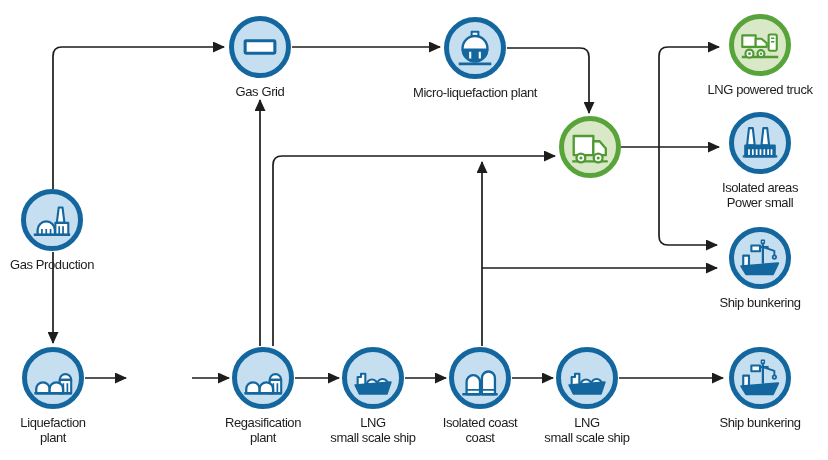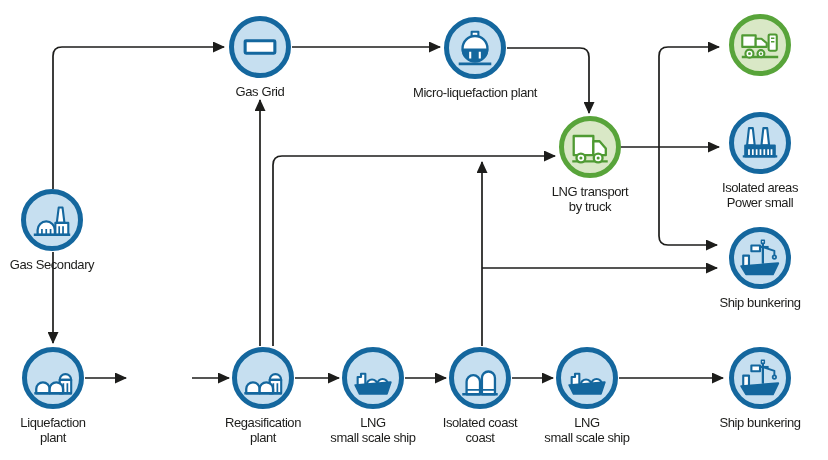--- a/index.html
+++ b/index.html
@@ -59,21 +59,21 @@
           <polygon points="31,11 35,11 37,27 29,27" fill="#fff" stroke-width="2.2"></polygon>
           <rect x="27.5" y="27" width="13.5" height="12.5" fill="#fff" stroke-width="2.2"></rect>
           <path d="M31.5 30.5 v9 M35.5 30.5 v9" stroke-width="1.8"></path>
           <path d="M9 39.5 v-5 a9 9 0 0 1 18 0 v5 z" fill="#fff" stroke-width="2.4"></path>
           <path d="M13.5 33.5 v6 M18 33.5 v6 M22.5 33.5 v6" stroke-width="1.8"></path>
           <path d="M5 39.5 H43" stroke-width="2.6"></path>
         </g>
       </svg>
     </div>
     <div class="label">
-      <div>Gas Secondary</div>
+      <div>Gas Production</div>
     </div>
   </div>
 
   <div class="node" style="left:200px;top:16px;width:120px">
     <div class="circle blue">
       <svg width="46" height="46" viewBox="0 0 48 48">
         <rect x="8.5" y="17.5" width="31" height="13" rx="1" fill="#fff" stroke="#14679e" stroke-width="3.2"></rect>
       </svg>
     </div>
     <div class="label">
@@ -107,40 +107,39 @@
           <path d="M19.5 17.5 h6 l5.5 4.5 v4 h-11.5 z" fill="#fff" stroke-width="2.2"></path>
           <circle cx="13" cy="33" r="4.2" fill="#fff" stroke-width="2.2"></circle>
           <circle cx="13" cy="33" r="1.5" fill="#4f9a33" stroke="none"></circle>
           <circle cx="25" cy="33" r="3.6" fill="#fff" stroke-width="2.2"></circle>
           <circle cx="25" cy="33" r="1.3" fill="#4f9a33" stroke="none"></circle>
           <rect x="33" y="13" width="8.5" height="17" rx="1.5" fill="#fff" stroke-width="2.2"></rect>
           <path d="M35.5 17 h3.5 M35.5 20.5 h3.5" stroke-width="1.6"></path>
         </g>
       </svg>
     </div>
+    <div class="label">
+      <div>LNG powered truck</div>
+    </div>
   </div>
 
   <div class="node" style="left:525px;top:116px;width:130px">
     <div class="circle green">
       <svg width="46" height="46" viewBox="0 0 48 48">
         <g stroke="#4f9a33" fill="none" stroke-linejoin="round">
           <path d="M5.5 39 H42.5" stroke-width="2.6"></path>
           <rect x="7" y="12.5" width="20.5" height="20" fill="#fff" stroke-width="2.4"></rect>
           <path d="M27.5 18 h6.5 l6.5 7.5 v7 h-13 z" fill="#fff" stroke-width="2.4"></path>
           <circle cx="14.5" cy="35.5" r="4.6" fill="#fff" stroke-width="2.4"></circle>
           <circle cx="14.5" cy="35.5" r="1.6" fill="#4f9a33" stroke="none"></circle>
           <circle cx="32.5" cy="35.5" r="4.6" fill="#fff" stroke-width="2.4"></circle>
           <circle cx="32.5" cy="35.5" r="1.6" fill="#4f9a33" stroke="none"></circle>
         </g>
       </svg>
     </div>
-    <div class="label">
-      <div>LNG transport</div>
-      <div>by truck</div>
-    </div>
   </div>
 
   <div class="node" style="left:695px;top:112px;width:130px">
     <div class="circle blue">
       <svg width="46" height="46" viewBox="0 0 48 48">
         <g stroke="#14679e" fill="none" stroke-linejoin="round">
           <polygon points="12.5,8.5 16.5,8.5 18.5,26.5 10.5,26.5" fill="#fff" stroke-width="2.2"></polygon>
           <polygon points="27.5,8.5 31.5,8.5 33.5,26.5 25.5,26.5" fill="#fff" stroke-width="2.2"></polygon>
           <rect x="8.5" y="26.5" width="31" height="11.5" fill="#14679e" stroke-width="2"></rect>
           <path d="M12.5 30.5 v6 M16.5 30.5 v6 M20.5 30.5 v6 M24.5 30.5 v6 M28.5 30.5 v6 M32.5 30.5 v6 M36 30.5 v6" stroke="#fff" stroke-width="1.8"></path>

